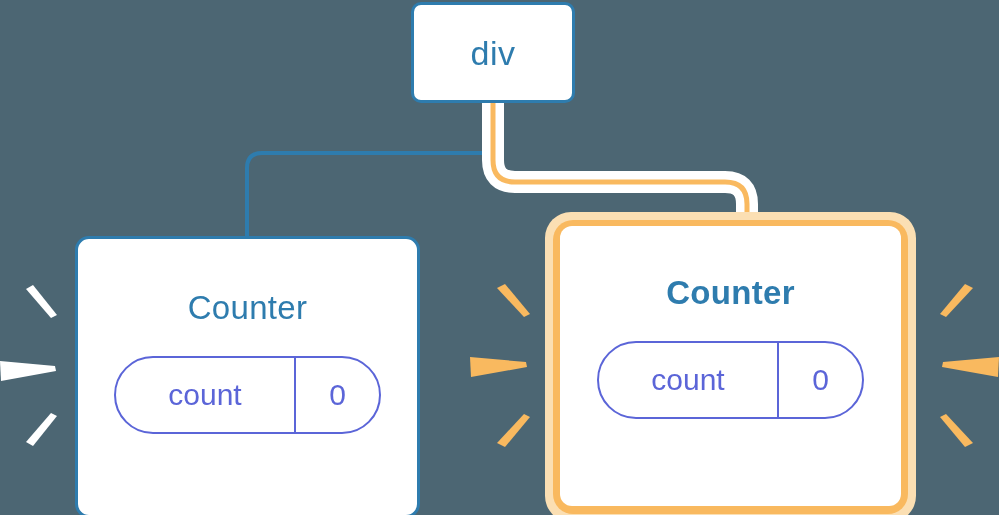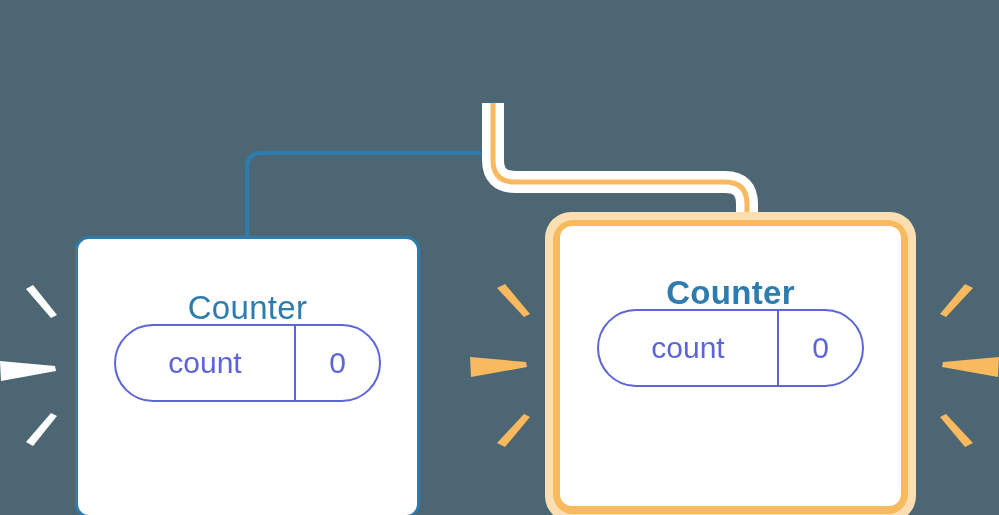--- a/index.html
+++ b/index.html
@@ -112,20 +112,21 @@
     text-align: right;
   }
   .node-counter-right .node-title {
     font-weight: bold;
     margin-top: 50px;
     font-size: 33px;
   }
 
   
   .pill {
+    margin-top: 32px;
     height: 78px;
     width: 267px;
     border: 2px solid #5b65d8;
     border-radius: 39px;
     box-sizing: border-box;
     display: flex;
     align-items: stretch;
     overflow: hidden;
   }
   .pill-key,
@@ -156,20 +157,23 @@
 
     <path d="M 493 103 L 493 160 Q 493 182 515 182 L 725 182 Q 747 182 747 204 L 747 232" fill="none" stroke="#ffffff" stroke-width="22" stroke-linecap="butt" stroke-linejoin="round"></path>
 
     <path d="M 493 103 L 493 160 Q 493 182 515 182 L 725 182 Q 747 182 747 204 L 747 232" fill="none" stroke="#f9b95f" stroke-width="5" stroke-linecap="butt" stroke-linejoin="round"></path>
   </svg>
 
   <div class="highlight-ring">
     <div class="highlight-ring-inner"></div>
   </div>
 
+  <div class="node node-div">
+    <span class="node-title">div</span>
+  </div>
 
   <div class="node node-counter node-counter-left">
     <span class="node-title">Counter</span>
     <div class="pill">
       <span class="pill-key">count</span>
       <span class="pill-val">0</span>
     </div>
   </div>
 
   <div class="node node-counter node-counter-right">

